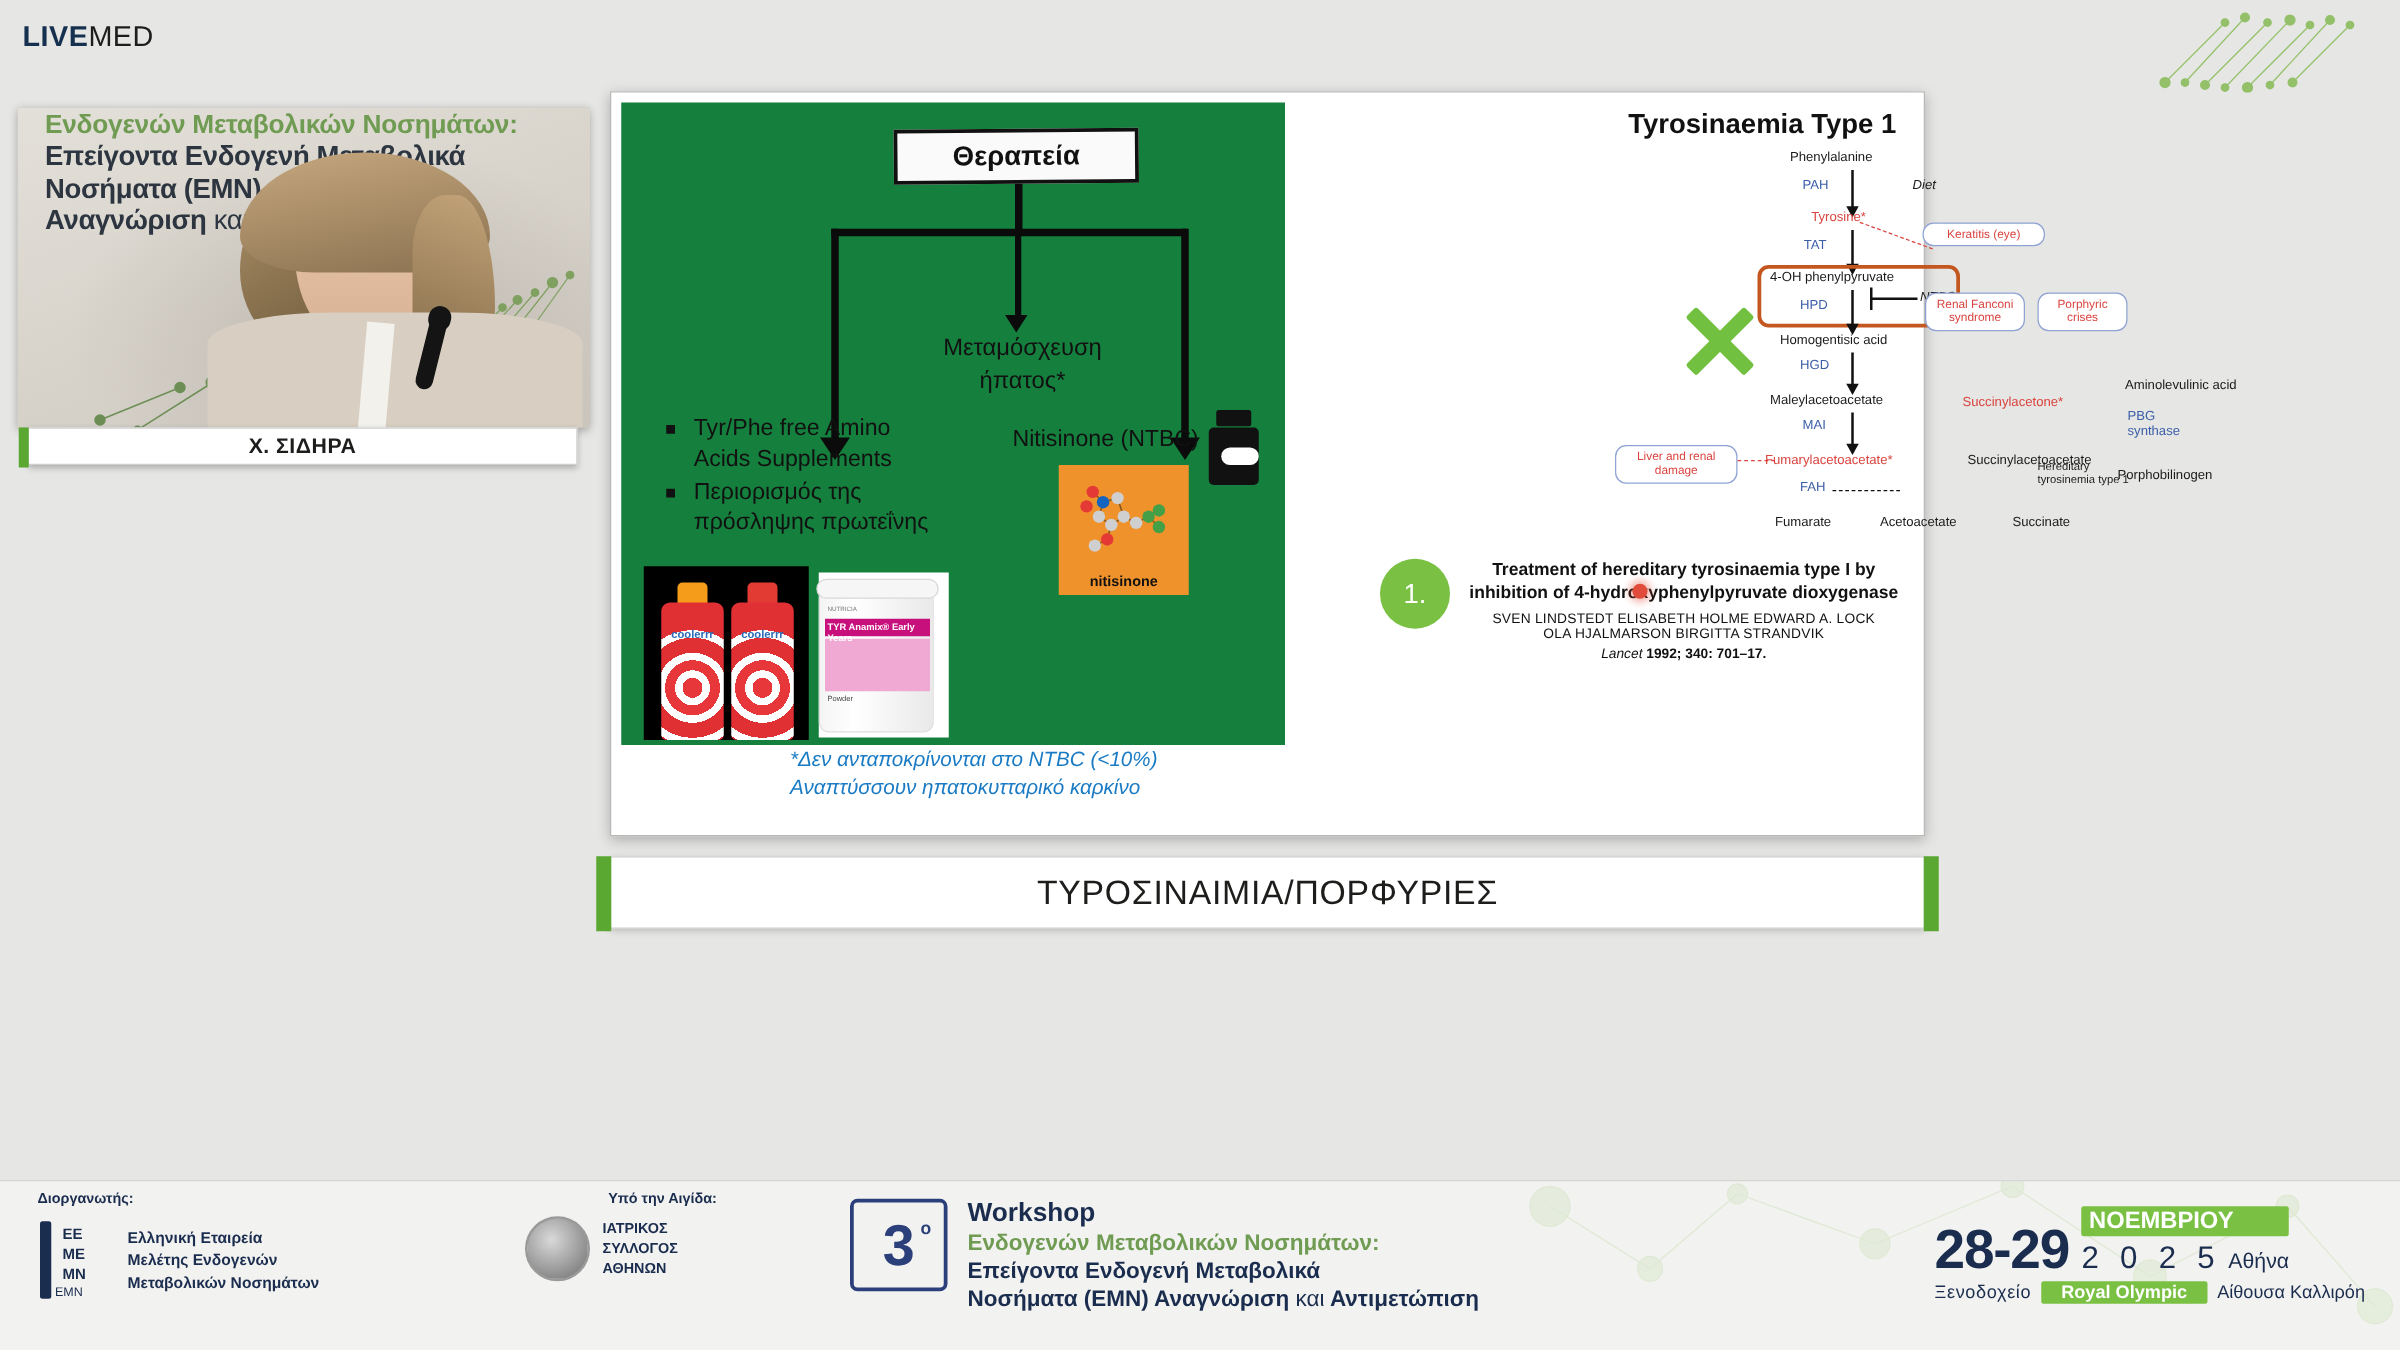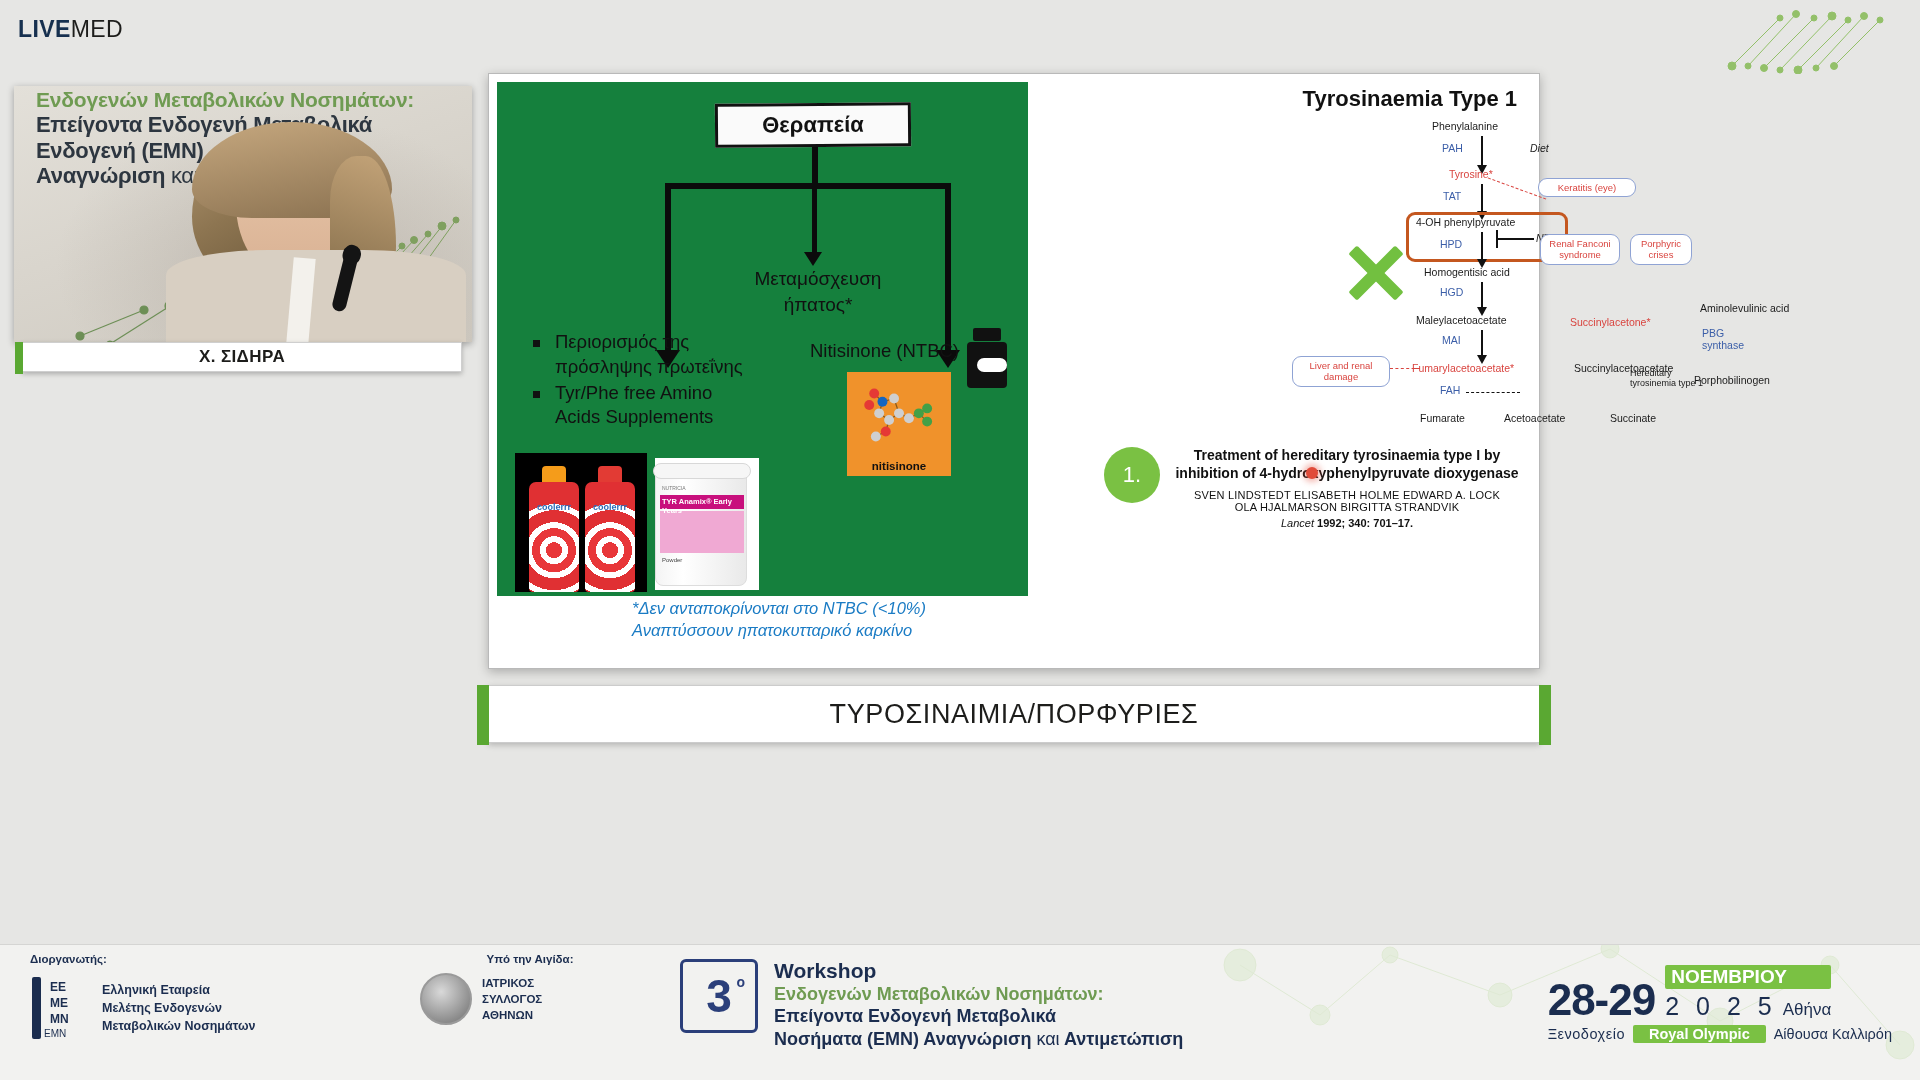--- a/index.html
+++ b/index.html
@@ -270,21 +270,21 @@
         <circle cx="112" cy="62" r="3.5"></circle>
         <circle cx="158" cy="16" r="3"></circle>
     </g>
   </svg>
 
   <div class="video-tile">
     <div class="video-bg"></div>
     <div class="backdrop-text">
       <div class="bd-green">Ενδογενών Μεταβολικών Νοσημάτων:</div>
       <div class="bd-dark">Επείγοντα Ενδογενή Μεταβολικά</div>
-      <div class="bd-dark">Ενδογενή (ΕΜΝ)</div>
+      <div class="bd-dark">Νοσήματα (ΕΜΝ)</div>
       <div class="bd-dark">
         <span>Αναγνώριση</span>
         <span class="lite">και</span>
         <span>Αντιμετώπιση</span>
       </div>
     </div>
     <svg class="vid-dots" viewBox="0 0 120 110">
       <g stroke="#7fa05f" stroke-width="1" fill="#7fa05f">
         <line x1="4" y1="96" x2="58" y2="42"></line>
           <circle cx="4" cy="96" r="5"></circle>
@@ -344,22 +344,22 @@
         <div class="ln v-right"></div>
         <div class="arrow-d a-left"></div>
         <div class="arrow-d a-mid"></div>
         <div class="arrow-d a-right"></div>
 
         <div class="mx-label" style="white-space:pre-line">Μεταμόσχευση
 ήπατος*</div>
 
         <div class="bullets">
           <ul>
+            <li>Tyr/Phe free Amino Acids Supplements</li>
             <li>Περιορισμός της πρόσληψης πρωτεΐνης</li>
-            <li>Tyr/Phe free Amino Acids Supplements</li>
           </ul>
         </div>
 
         <div class="niti-label">Nitisinone (NTBC)</div>
 
         <div class="bottle">
           <div class="cap"></div>
             <div class="body2"></div>
             <div class="label2"></div>
         </div>
@@ -462,21 +462,21 @@
           <div class="p-node" style="left:666px; top:186px;">Aminolevulinic acid</div>
           <div class="p-enz" style="left:668px; top:212px; width:42px; white-space:normal; line-height:1.1;">PBG synthase</div>
           <div class="p-node" style="left:660px; top:258px;">Porphobilinogen</div>
 
           <div class="p-node" style="left:596px; top:252px; font-size:9px; line-height:1.15; white-space:normal; width:90px;">Hereditary tyrosinemia type 1</div>
 
           <div class="p-node" style="left:496px; top:26px; font-style:italic;">Diet</div>
 
           <div class="chip" style="left:504px; top:62px; width:98px;">Keratitis (eye)</div>
           <div class="chip" style="left:506px; top:118px; width:80px;">Renal Fanconi syndrome</div>
-          <div class="chip" style="left:596px; top:118px; width:62px;">Porphyric crises</div>
+          <div class="chip" style="left:596px; top:118px; width:72px;">Porphyric crises</div>
           <div class="chip" style="left:258px; top:240px; width:98px;">Liver and renal damage</div>
 
           <div class="dashline" style="left:452px; top:72px; width:62px; transform:rotate(20deg);"></div>
           <div class="dashline" style="left:356px; top:252px; width:30px;"></div>
 
           <div class="greenx">
               <i></i>
               <i></i>
             </div>
         </div>

